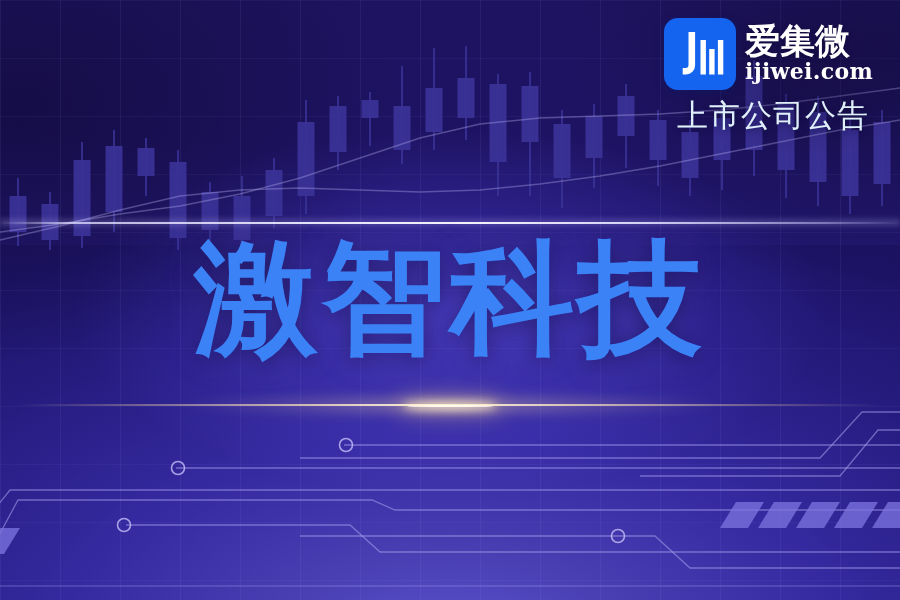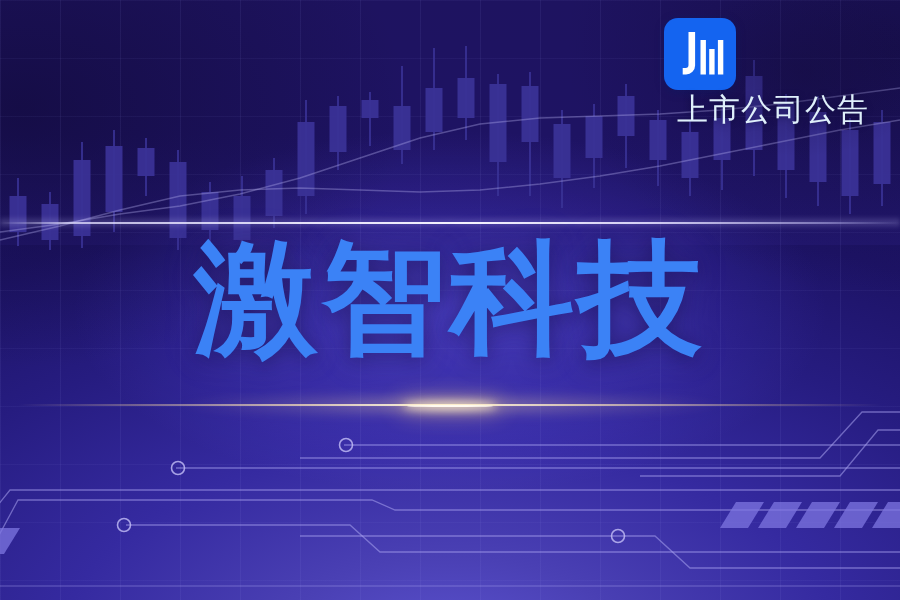--- a/index.html
+++ b/index.html
@@ -236,21 +236,21 @@
   .logo-url {
     font-family: "DejaVu Serif", "Liberation Serif", serif;
     font-weight: 700;
     font-size: 22px;
     line-height: 1.05;
     color: #ffffff;
     letter-spacing: 0.3px;
     white-space: nowrap;
   }
   .logo-sub {
-    margin-top: 4px;
+    margin-top: 10px;
     text-align: center;
     font-family: "DejaVu Sans", "Liberation Sans", sans-serif;
     font-weight: 500;
     font-size: 31px;
     line-height: 1;
     letter-spacing: 1px;
     color: #dff0fb;
     white-space: nowrap;
     text-shadow: 0 1px 6px rgba(10,6,45,0.55);
   }
@@ -402,17 +402,21 @@
           <g fill="#ffffff">
 
             <path d="M13.5 0 h6.6 v33.5 a9 9 0 0 1 -9 9 h-3.4 v-6.6 h2.9 a2.9 2.9 0 0 0 2.9 -2.9 Z"></path>
 
             <rect x="25.5" y="8" width="5.4" height="34.5"></rect>
             <rect x="34.2" y="17" width="5.4" height="25.5"></rect>
             <rect x="42.9" y="8" width="5.4" height="34.5"></rect>
           </g>
         </svg>
       </div>
+      <div class="logo-words">
+        <div class="logo-cn">爱集微</div>
+        <div class="logo-url">ijiwei.com</div>
+      </div>
     </div>
     <div class="logo-sub">上市公司公告</div>
   </div>
 
 </div>
 
 </body></html>

